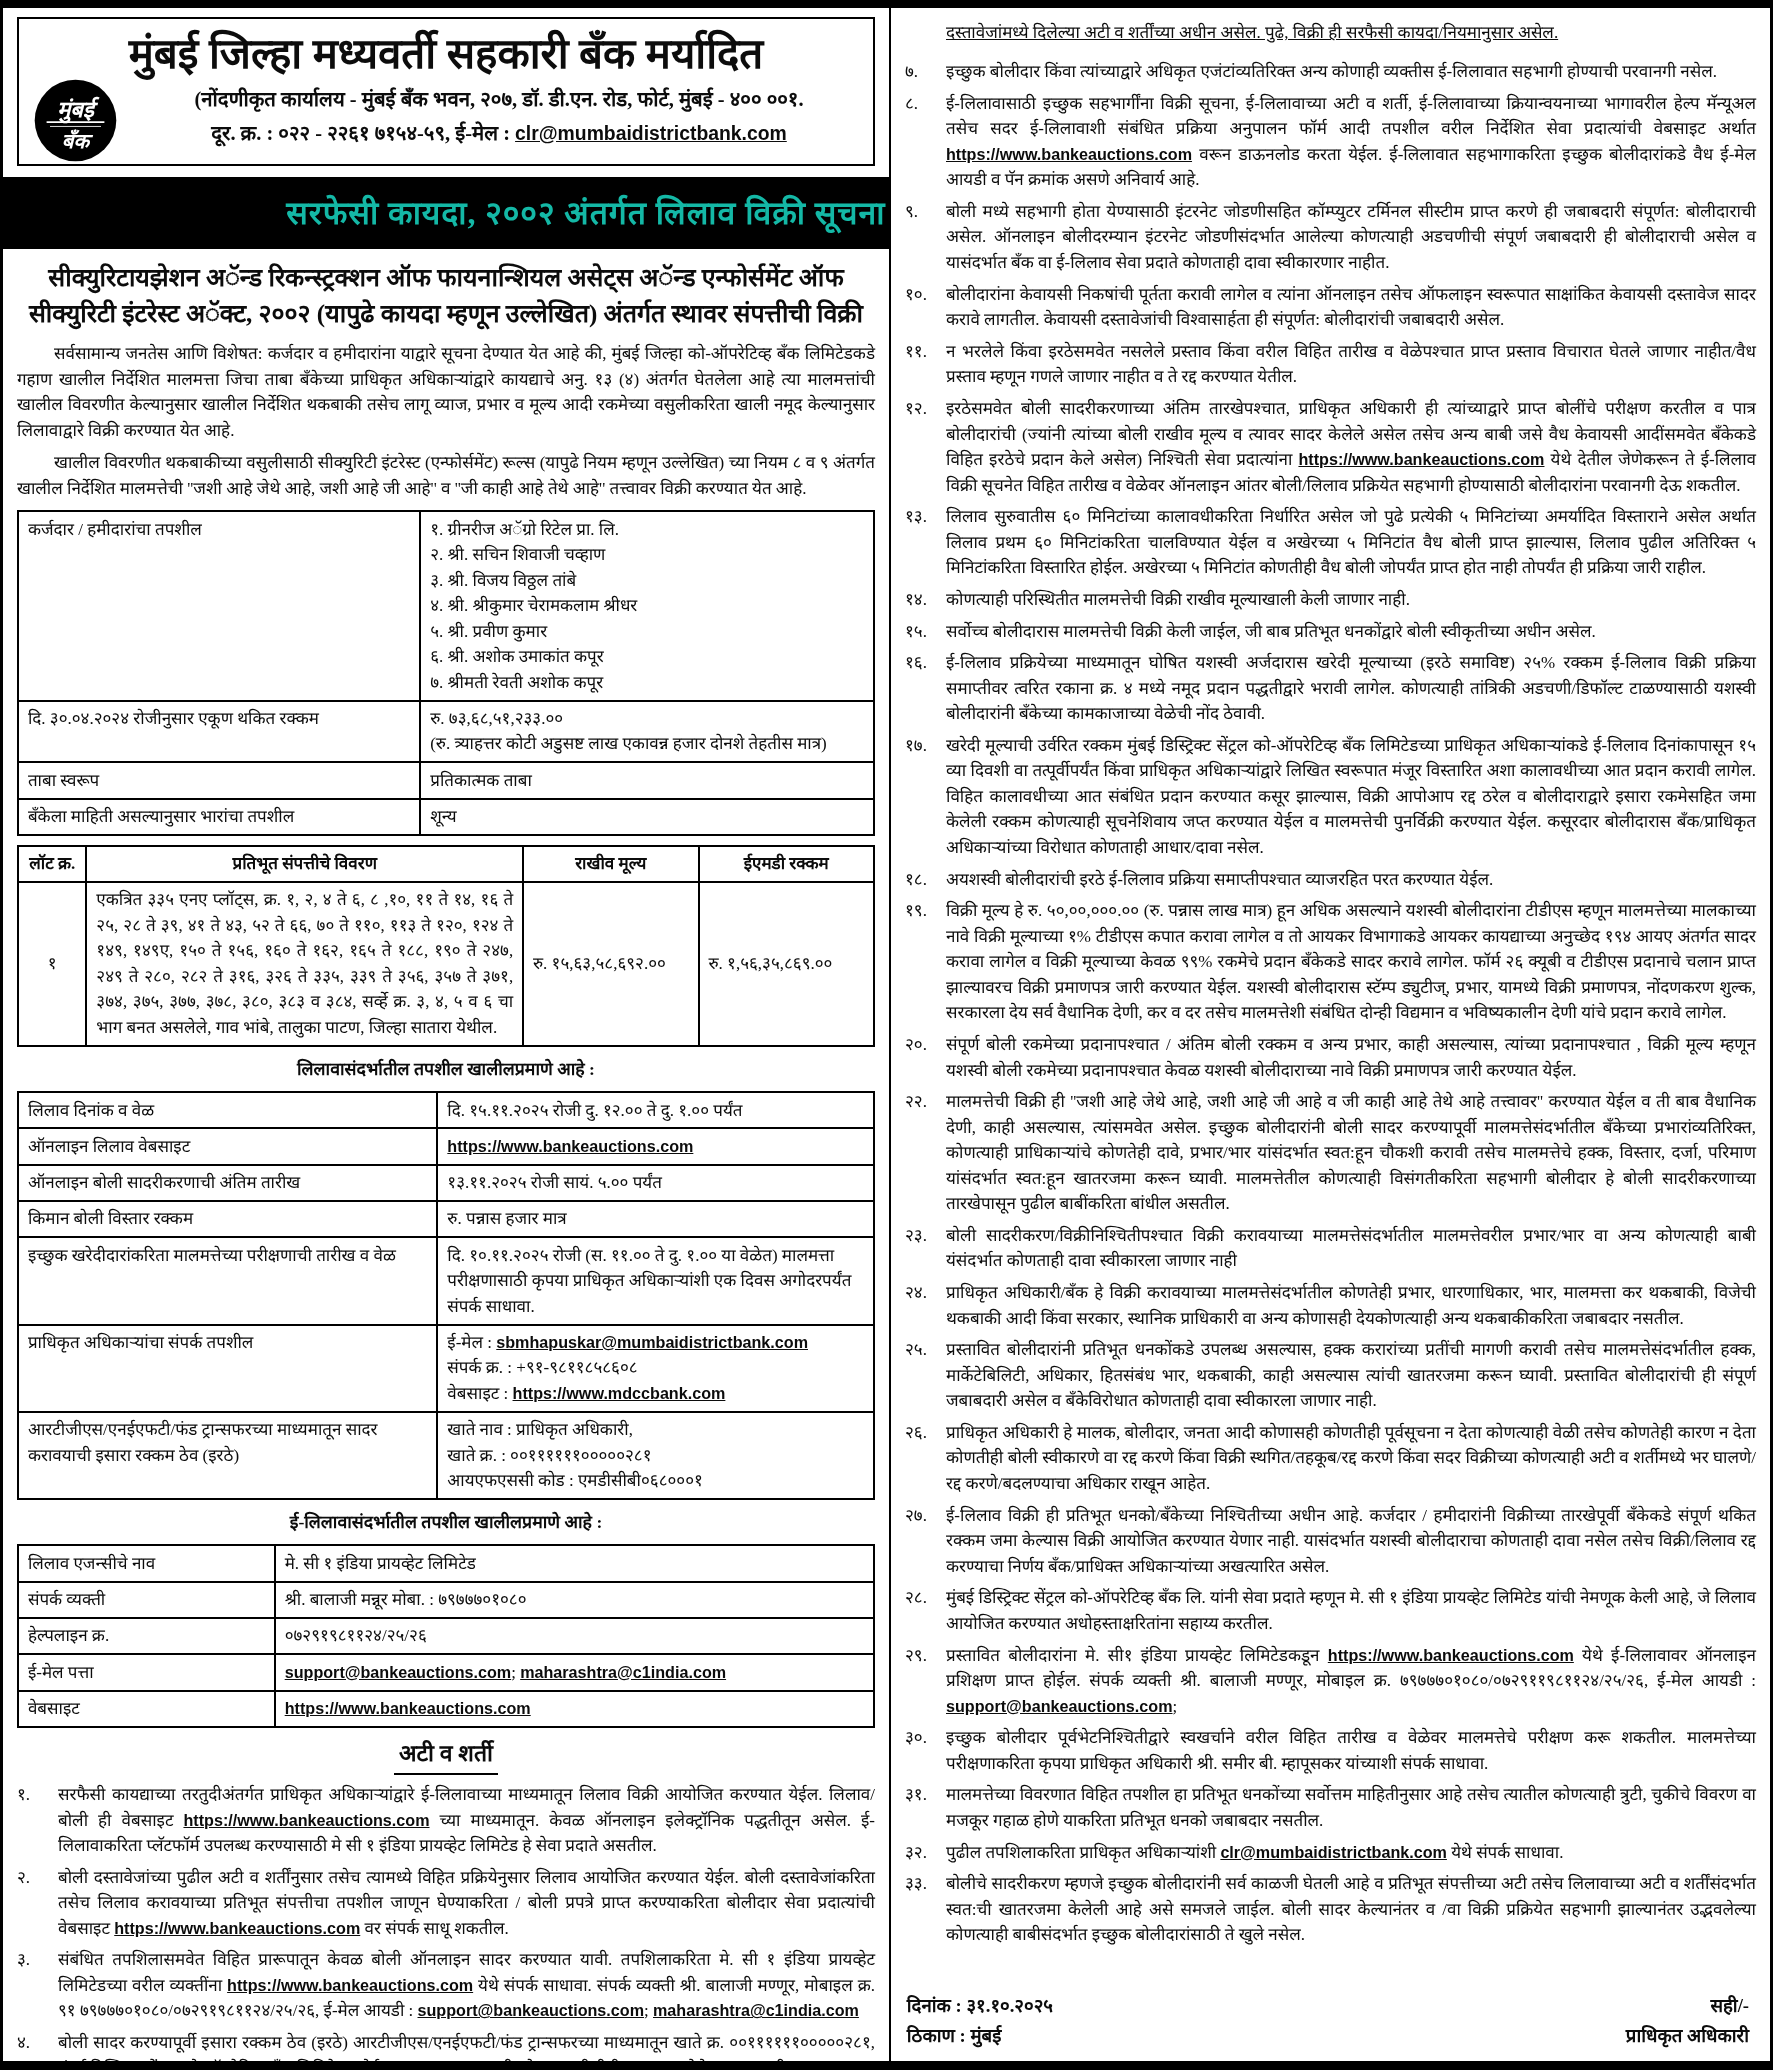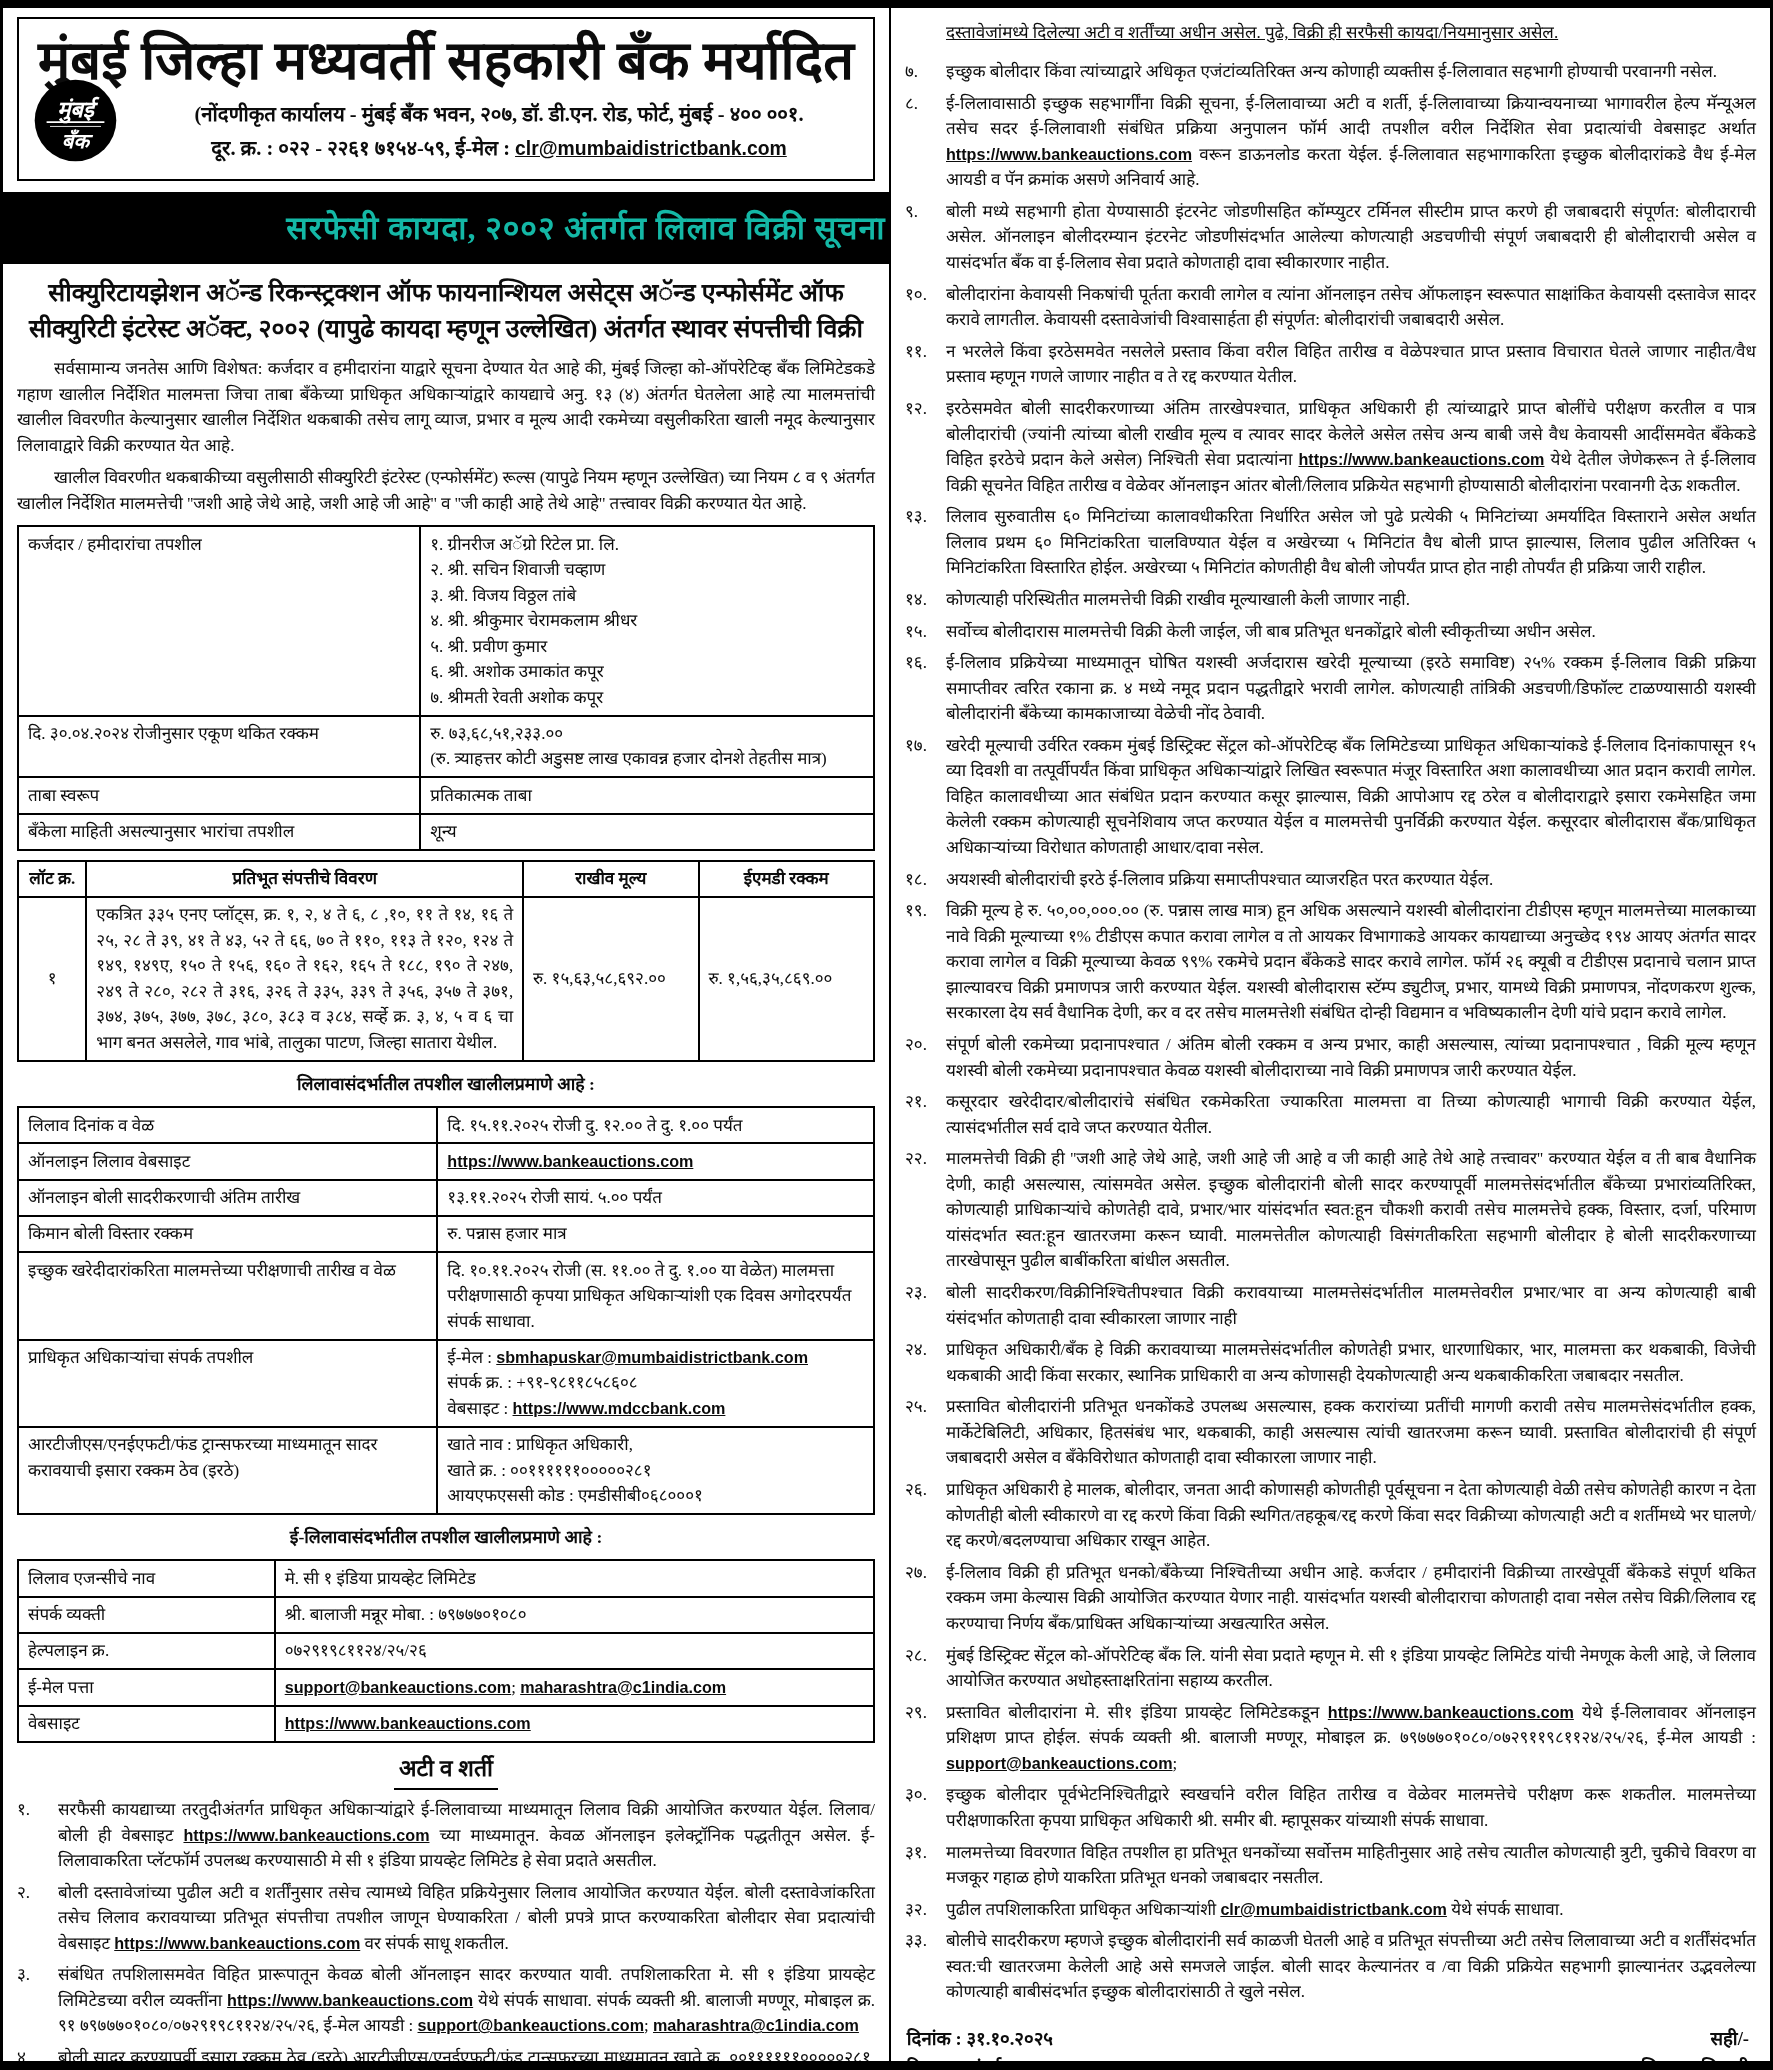--- a/index.html
+++ b/index.html
@@ -9,21 +9,21 @@
     display:flex;overflow:hidden;
     font-family:"Liberation Serif", serif;
     font-size:17px;line-height:1.5;
   }
   .col{box-sizing:border-box;padding:8.9px 14px;}
   .col-left{width:888px;border-right:2.7px solid #000;}
   .col-right{flex:1;display:flex;flex-direction:column;padding-top:12.4px;}
 
   
   .head-box{border:2.7px solid #000;padding:7px 12.4px 12.4px;position:relative;}
-  .bank-name{font-size:54px;font-weight:bold;text-align:center;line-height:1.25;margin:1.8px 0 5.3px;}
+  .bank-name{font-size:42px;font-weight:bold;text-align:center;line-height:1.25;margin:1.8px 0 5.3px;}
   .addr{font-weight:bold;font-size:20.4px;text-align:center;margin:3.5px 0 3.5px 106px;line-height:1.45;}
   .logo{position:absolute;left:14px;top:59px;width:85px;height:85px;display:block;}
   .banner{background:#000;color:#14b8a6;font-size:32px;font-weight:bold;text-align:right;
           margin:10.6px -14px 10.6px;padding:12.4px 3.5px;letter-spacing:0.9px;}
   .act-title{font-weight:bold;font-size:25px;text-align:center;line-height:1.45;margin:3.5px 5.3px 8.9px;}
 
   .para{text-align:justify;text-indent:37px;margin:7px 0;}
 
   table{width:100%;border-collapse:collapse;margin:8.9px 0;}
   table,td,th{border:2.2px solid #000;}
@@ -295,24 +295,20 @@
         <div class="term">
           <span class="n">१९.</span>
           <span class="t">विक्री मूल्य हे रु. ५०,००,०००.०० (रु. पन्नास लाख मात्र) हून अधिक असल्याने यशस्वी बोलीदारांना टीडीएस म्हणून मालमत्तेच्या मालकाच्या नावे विक्री मूल्याच्या १% टीडीएस कपात करावा लागेल व तो आयकर विभागाकडे आयकर कायद्याच्या अनुच्छेद १९४ आयए अंतर्गत सादर करावा लागेल व विक्री मूल्याच्या केवळ ९९% रकमेचे प्रदान बँकेकडे सादर करावे लागेल. फॉर्म २६ क्यूबी व टीडीएस प्रदानाचे चलान प्राप्त झाल्यावरच विक्री प्रमाणपत्र जारी करण्यात येईल. यशस्वी बोलीदारास स्टॅम्प ड्युटीज्, प्रभार, यामध्ये विक्री प्रमाणपत्र, नोंदणकरण शुल्क, सरकारला देय सर्व वैधानिक देणी, कर व दर तसेच  मालमत्तेशी संबंधित दोन्ही विद्यमान व भविष्यकालीन देणी यांचे प्रदान करावे लागेल.</span>
         </div>
 
         <div class="term">
           <span class="n">२०.</span>
           <span class="t">संपूर्ण बोली रकमेच्या प्रदानापश्चात / अंतिम बोली रक्कम व अन्य प्रभार, काही असल्यास, त्यांच्या प्रदानापश्चात , विक्री मूल्य म्हणून यशस्वी बोली रकमेच्या प्रदानापश्चात  केवळ यशस्वी बोलीदाराच्या नावे विक्री प्रमाणपत्र जारी करण्यात येईल.</span>
         </div>
 
-        <div class="term">
-          <span class="n">२१.</span>
-          <span class="t">कसूरदार खरेदीदार/बोलीदारांचे संबंधित रकमेकरिता ज्याकरिता मालमत्ता वा तिच्या कोणत्याही भागाची विक्री करण्यात येईल, त्यासंदर्भातील सर्व दावे जप्त करण्यात येतील.</span>
-        </div>
 
         <div class="term">
           <span class="n">२२.</span>
           <span class="t">मालमत्तेची विक्री ही ''जशी आहे जेथे आहे, जशी आहे जी आहे व जी काही आहे तेथे आहे तत्त्वावर'' करण्यात येईल व ती बाब वैधानिक देणी, काही असल्यास, त्यांसमवेत असेल. इच्छुक बोलीदारांनी बोली सादर करण्यापूर्वी मालमत्तेसंदर्भातील बँकेच्या प्रभारांव्यतिरिक्त, कोणत्याही प्राधिकाऱ्यांचे कोणतेही दावे, प्रभार/भार यांसंदर्भात स्वत:हून चौकशी करावी तसेच मालमत्तेचे हक्क, विस्तार, दर्जा, परिमाण यांसंदर्भात स्वत:हून खातरजमा करून घ्यावी. मालमत्तेतील कोणत्याही विसंगतीकरिता सहभागी बोलीदार हे बोली सादरीकरणाच्या तारखेपासून पुढील बाबींकरिता बांधील असतील.</span>
         </div>
 
         <div class="term">
           <span class="n">२३.</span>
           <span class="t">बोली सादरीकरण/विक्रीनिश्चितीपश्चात विक्री करावयाच्या मालमत्तेसंदर्भातील मालमत्तेवरील प्रभार/भार वा अन्य कोणत्याही बाबी यंसंदर्भात कोणताही दावा स्वीकारला जाणार नाही</span>
         </div>

